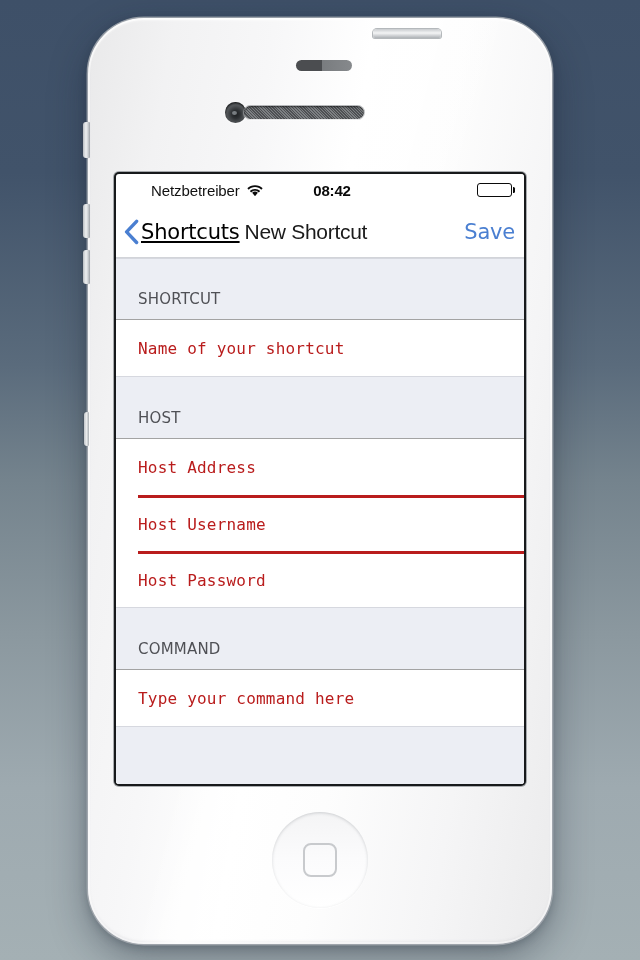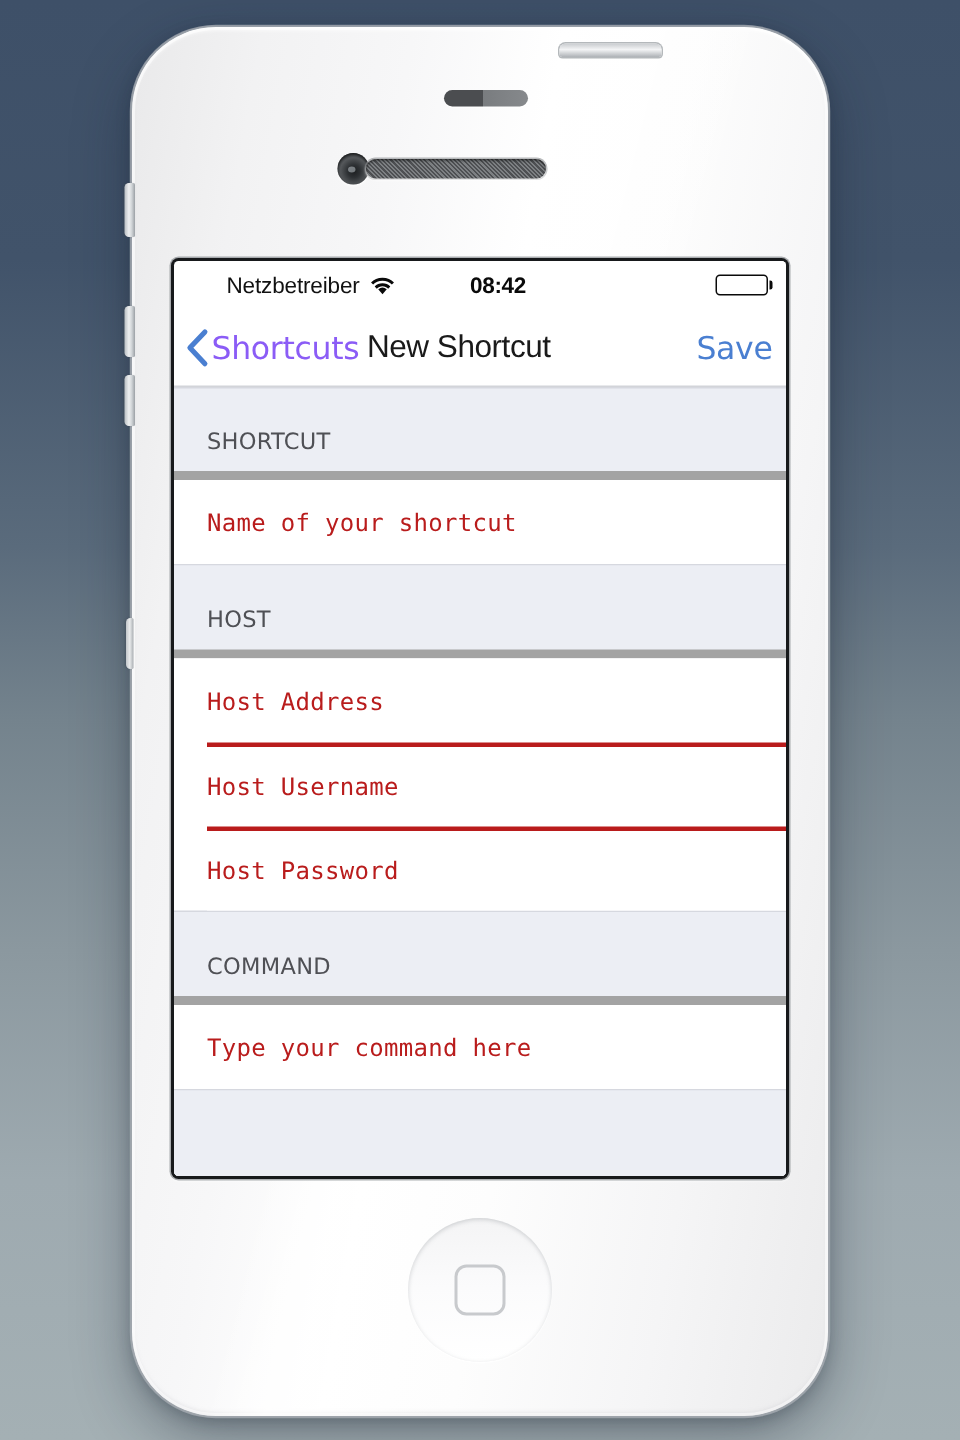--- a/index.html
+++ b/index.html
@@ -276,22 +276,23 @@
     z-index: 2;
   }
   #back-chevron {
     display: inline-flex;
     align-items: center;
     margin-right: 1px;
   }
   #back-label {
     font-family: "DejaVu Sans", sans-serif;
     font-size: 21px;
-    color: #8b5cf6;
+    color: #000000;
     letter-spacing: -0.2px;
+    text-decoration: underline;
   }
   #nav-title {
     font-family: Liberation Sans, sans-serif;
     font-size: 21px;
     color: #1a1a1a;
     letter-spacing: -0.3px;
     margin-left: 5px;
     z-index: 2;
   }
   #save-button {
@@ -310,21 +311,21 @@
     background: #eceef4;
     overflow: hidden;
   }
   .section-header {
     background: #eceef4;
     height: 62px;
     display: flex;
     align-items: flex-end;
     padding: 0 0 11px 22px;
     box-sizing: border-box;
-    border-bottom: 6px solid #a3a3a3;
+    border-bottom: 1px solid #a3a3a3;
   }
   .section-header.first {
     border-top: 1px solid #d6d8df;
   }
   .section-header-label {
     font-family: "DejaVu Sans", sans-serif;
     font-size: 15px;
     color: #4f5055;
     letter-spacing: 0.2px;
   }

